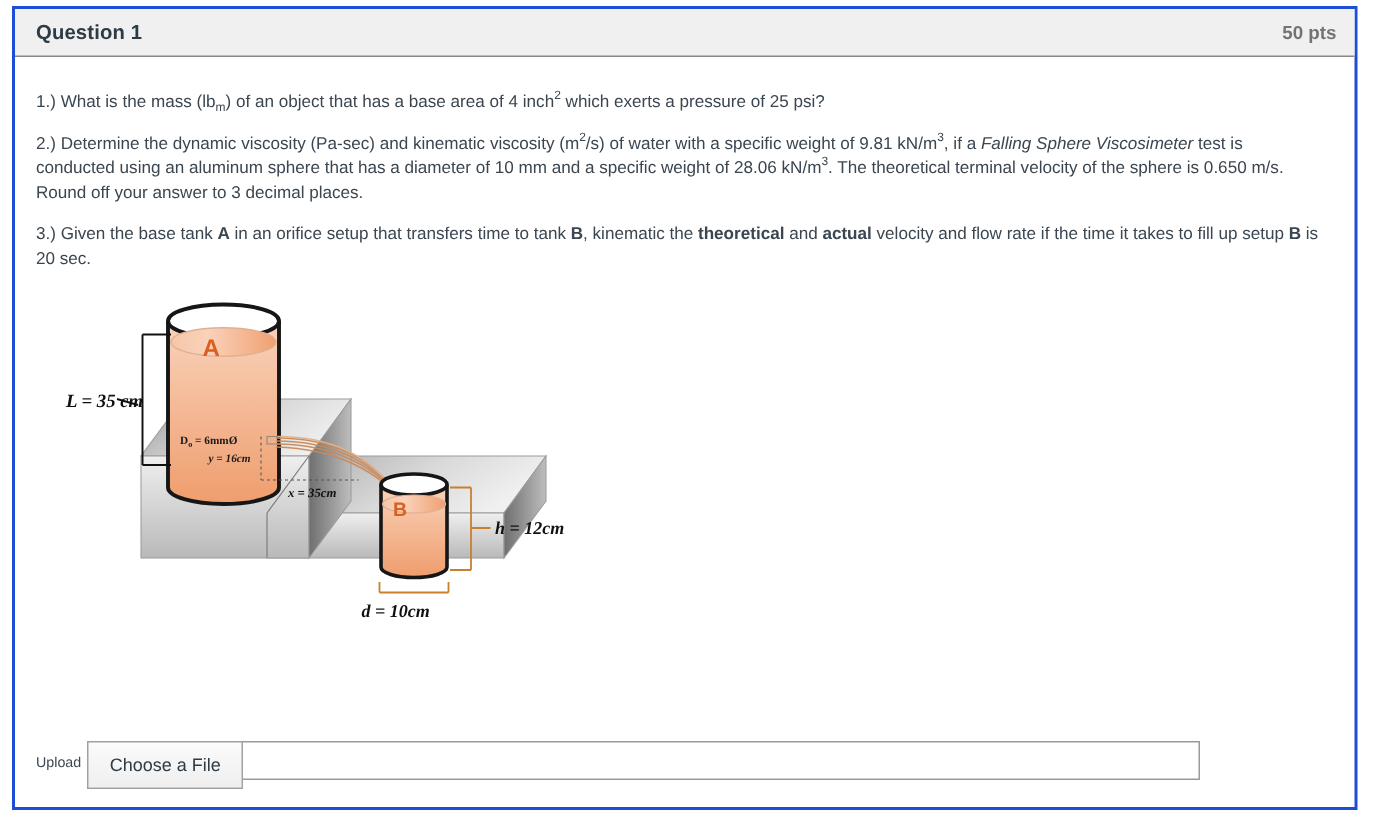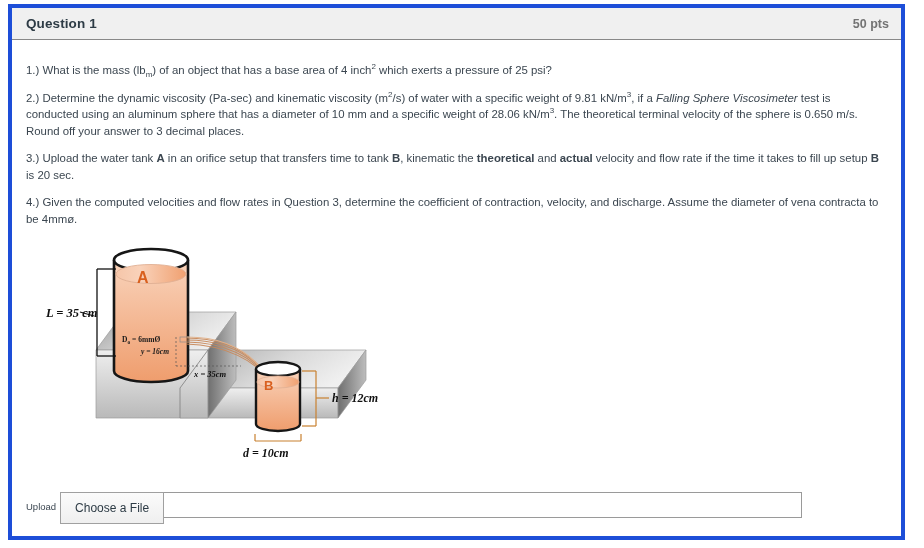--- a/index.html
+++ b/index.html
@@ -14,21 +14,21 @@
     font-family: "Liberation Sans", sans-serif;
     color: #2d3b45;
   }
 
   .question-card {
     position: absolute;
     left: 8px;
     top: 4px;
     width: 897px;
     height: 536px;
-    border: 4px solid #1d4ed8;
+    border: 2px solid #1d4ed8;
     background: #ffffff;
     box-sizing: border-box;
   }
 
   .question-header {
     height: 32px;
     background: #f0f0f0;
     border-bottom: 1px solid #888888;
     display: flex;
     align-items: center;
@@ -121,22 +121,21 @@
 <div class="question-card">
 
   <div class="question-header">
     <div class="question-header-title">Question 1</div>
     <div class="question-header-points">50 pts</div>
   </div>
 
   <div class="question-body">
     <div class="q-line"><span>1.) </span><span>What is the mass (lb</span><sub>m</sub><span>) of an object that has a base area of 4 inch</span><sup>2</sup><span> which exerts a pressure of 25 psi?</span></div>
     <div class="q-line"><span>2.) </span><span>Determine the dynamic viscosity (Pa-sec) and kinematic viscosity (m</span><sup>2</sup><span>/s) of water with a specific weight of 9.81 kN/m</span><sup>3</sup><span>, if a </span><i>Falling Sphere Viscosimeter</i><span> test is conducted using an aluminum sphere that has a diameter of 10 mm and a specific weight of 28.06 kN/m</span><sup>3</sup><span>. The theoretical terminal velocity of the sphere is 0.650 m/s. Round off your answer to 3 decimal places.</span></div>
-    <div class="q-line"><span>3.) </span><span>Upload the water tank </span><b>A</b><span> in an orifice setup that transfers time to tank </span><b>B</b><span>, kinematic the </span><b>theoretical</b><span> and </span><b>actual</b><span> velocity and flow rate if the time it takes to fill up setup </span><b>B</b><span> is 20 sec.</span></div>
-    <div class="q-line"><span>4.) </span><span>Given the computed velocities and flow rates in Question 3, determine the coefficient of contraction, velocity, and discharge. Assume the diameter of vena contracta to be 4mmø.</span></div>
+    <div class="q-line"><span>3.) </span><span>Given the base tank </span><b>A</b><span> in an orifice setup that transfers time to tank </span><b>B</b><span>, kinematic the </span><b>theoretical</b><span> and </span><b>actual</b><span> velocity and flow rate if the time it takes to fill up setup </span><b>B</b><span> is 20 sec.</span></div>
 
     <div class="diagram-wrap">
       <svg class="diagram-svg" width="370" height="235" viewBox="0 0 370 235">
         <defs>
           <linearGradient id="liquidGrad" x1="0" y1="0" x2="1" y2="0">
             <stop offset="0%" stop-color="#f6c6a9"></stop>
             <stop offset="35%" stop-color="#f9d2ba"></stop>
             <stop offset="100%" stop-color="#f0a070"></stop>
           </linearGradient>
           <linearGradient id="liquidGradV" x1="0" y1="0" x2="0" y2="1">

